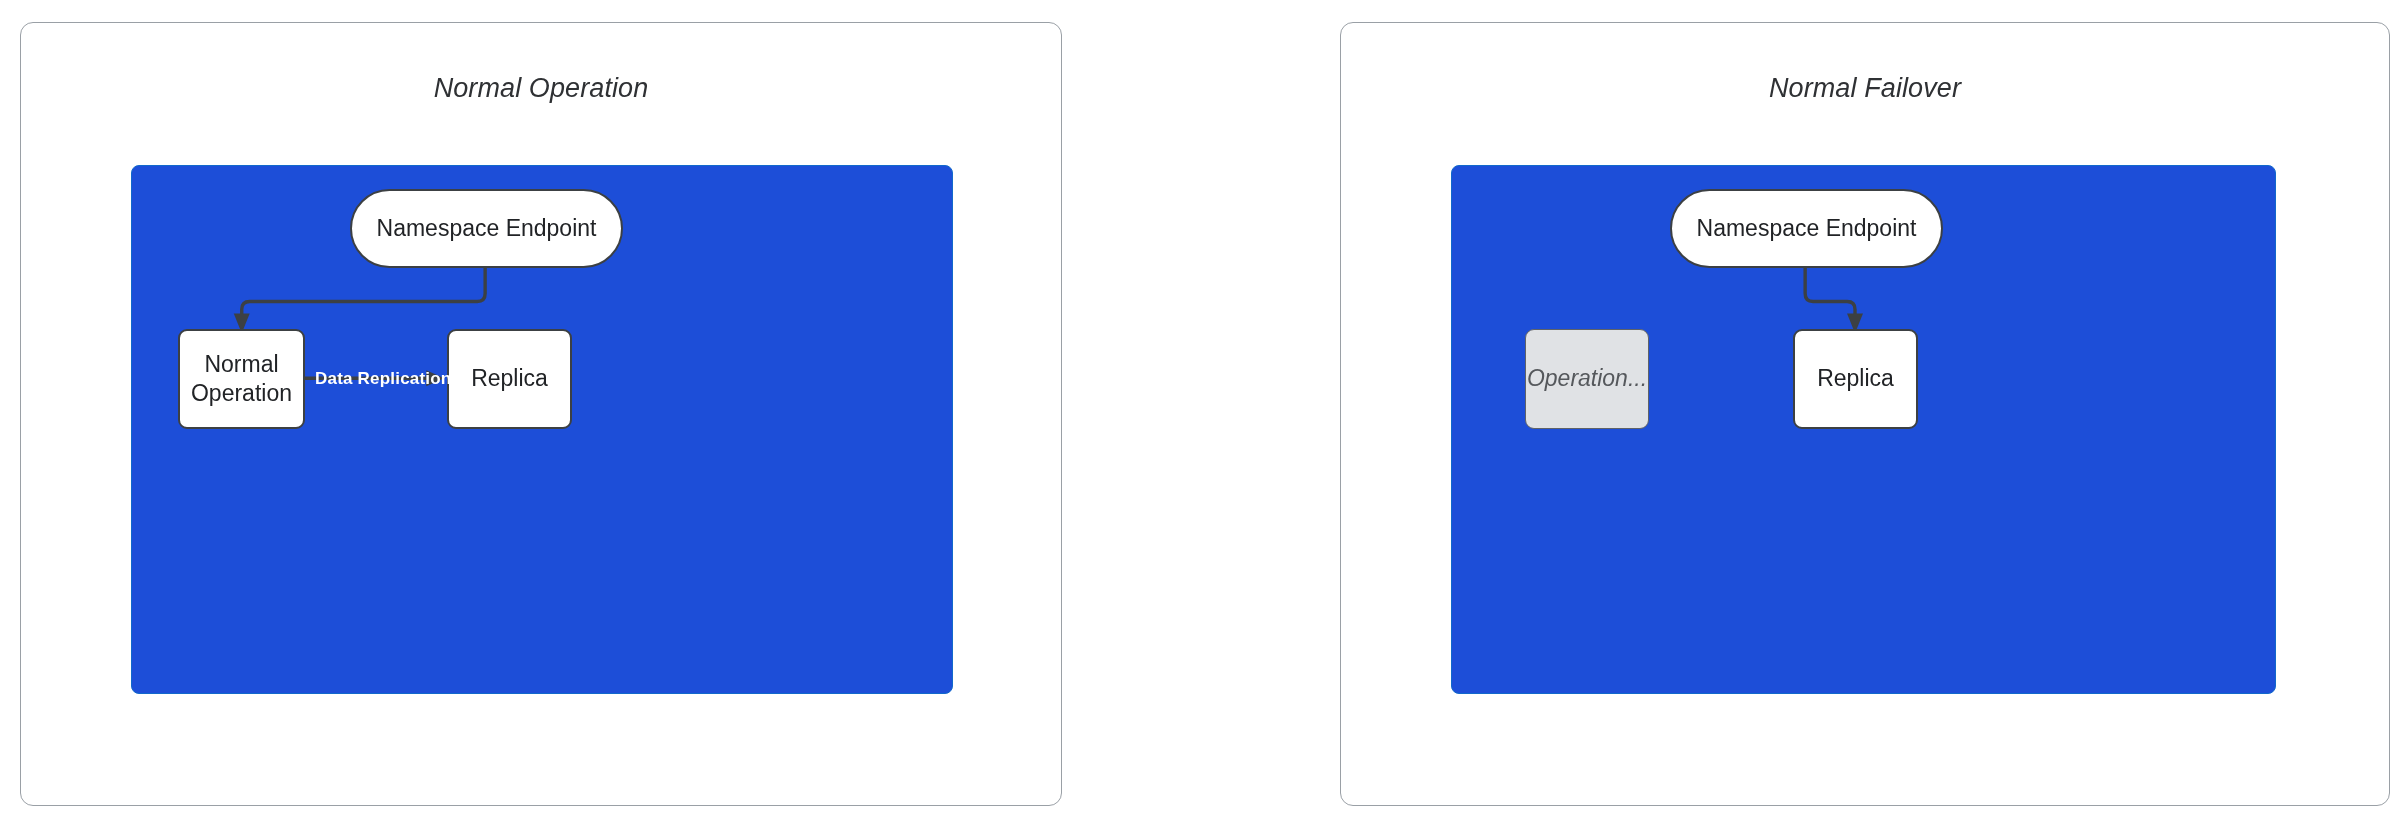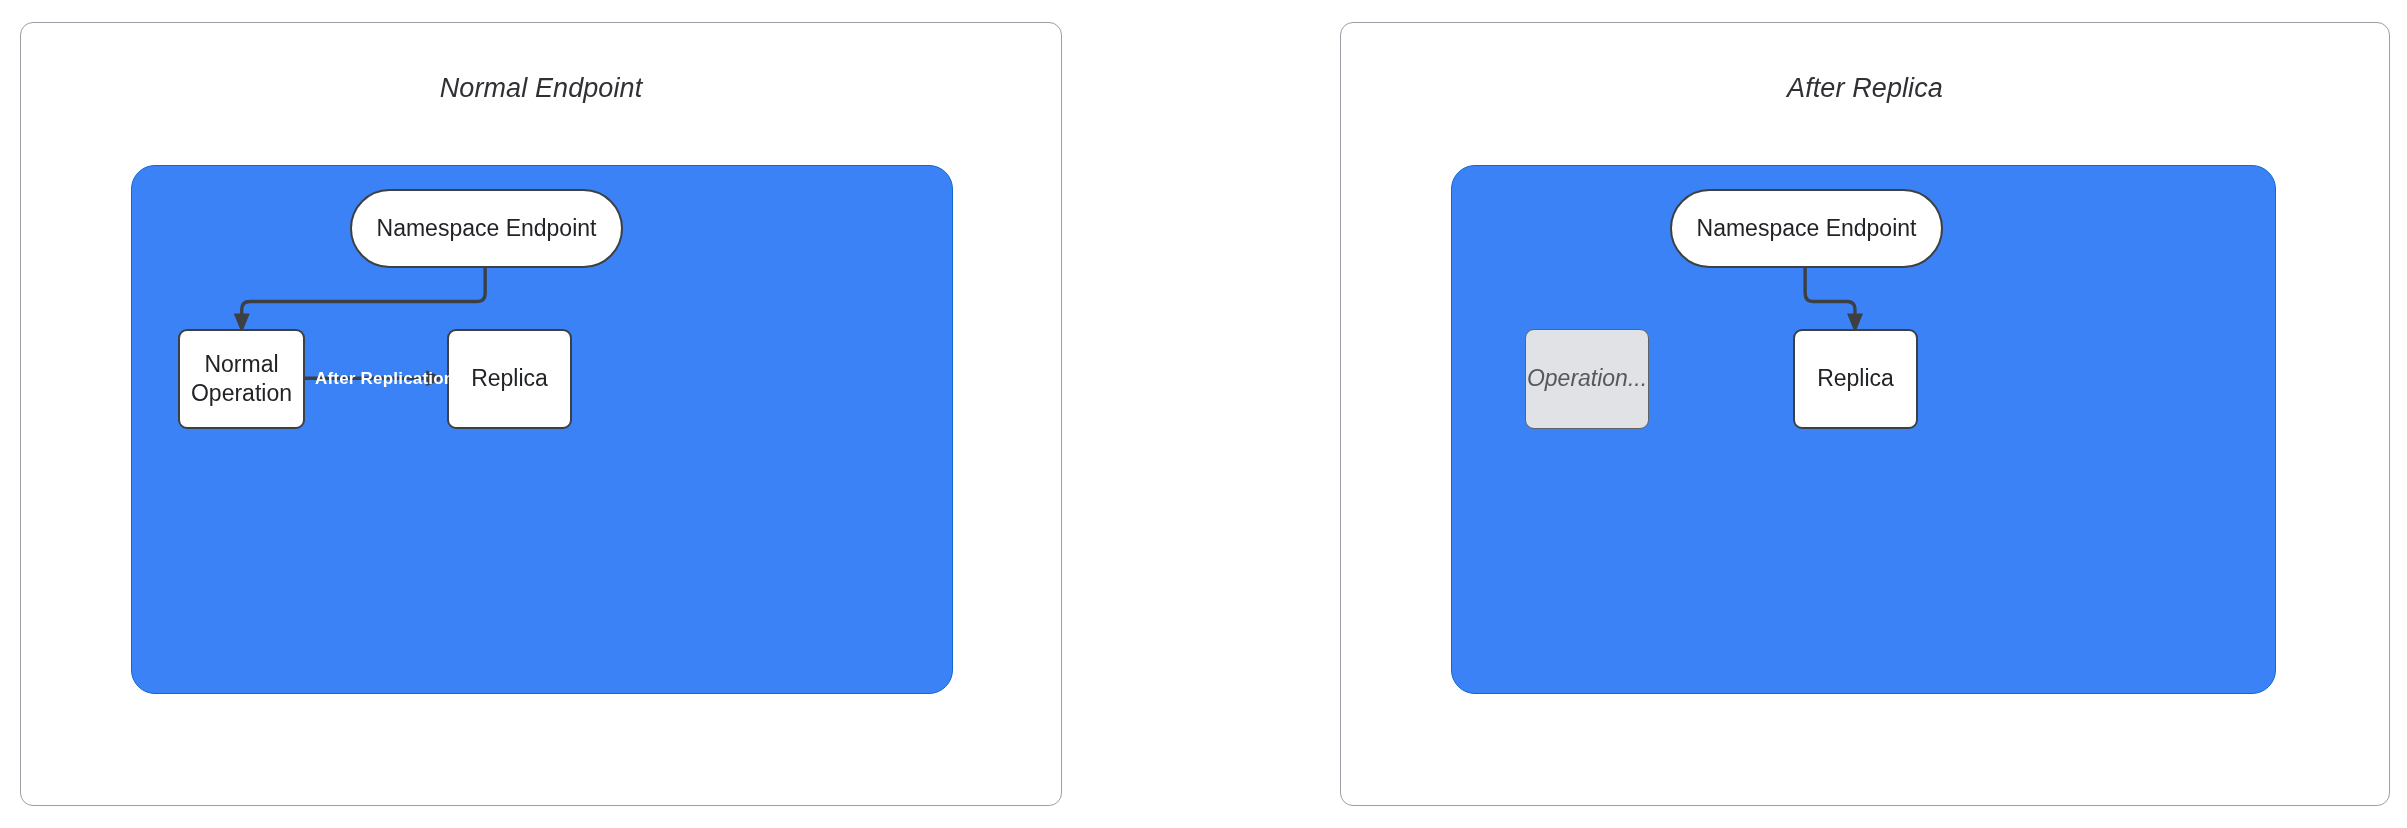--- a/index.html
+++ b/index.html
@@ -27,23 +27,23 @@
     font-style:italic;
     font-size:27px;
     color:#2f3134;
     letter-spacing:.1px;
     white-space:nowrap;
   }
 
   
   .bluebox{
     position:absolute;
-    background:#3b82f6;
+    background:#1d4ed8;
     border:1.6px solid #1169cc;
-    border-radius:24px;
+    border-radius:8px;
     box-sizing:border-box;
   }
   #blue-left {left:110px;top:142px;width:822px;height:529px;}
   #blue-right{left:110px;top:142px;width:825px;height:529px;}
 
   
   .node{
     position:absolute;
     background:#ffffff;
     border:2px solid #3c4043;
@@ -98,21 +98,21 @@
     white-space:nowrap;
   }
 </style>
 </head>
 <body>
 
 <div id="stage">
 
   <div class="panel" id="panel-left">
 
-    <div class="panel-title">Normal Endpoint</div>
+    <div class="panel-title">Normal Operation</div>
 
     <div class="bluebox" id="blue-left">
 
       <svg class="wires" viewBox="0 0 822 529" preserveAspectRatio="none">
 
         <path d="M 354 102 L 354 128 Q 354 136 346 136 L 118 136 Q 110 136 110 144 L 110 152" fill="none" stroke="#3c4043" stroke-width="3.4" stroke-linecap="round"></path>
         <polygon points="110,168 102,148 118,148" fill="#3c4043"></polygon>
 
         <line x1="173" y1="213" x2="305" y2="213" stroke="#3c4043" stroke-width="3.4" stroke-linecap="round"></line>
         <polygon points="313,213 295,205 295,221" fill="#3c4043"></polygon>
@@ -126,29 +126,29 @@
         <span>
           <span>Normal</span><br>
           <span>Operation</span>
         </span>
       </div>
 
       <div class="node rect" id="node-l-replica">
         <span>Replica</span>
       </div>
 
-      <div class="repl-label" style="left:183px;top:203px;">After Replication</div>
+      <div class="repl-label" style="left:183px;top:203px;">Data Replication</div>
 
     </div>
   </div>
 
 
   <div class="panel" id="panel-right">
 
-    <div class="panel-title">After Replica</div>
+    <div class="panel-title">Normal Failover</div>
 
     <div class="bluebox" id="blue-right">
 
       <svg class="wires" viewBox="0 0 825 529" preserveAspectRatio="none">
 
         <path d="M 354 102 L 354 128 Q 354 136 362 136 L 396 136 Q 404 136 404 144 L 404 152" fill="none" stroke="#3c4043" stroke-width="3.4" stroke-linecap="round"></path>
         <polygon points="404,168 396,148 412,148" fill="#3c4043"></polygon>
       </svg>
 
       <div class="node stadium" id="node-r-endpoint">

